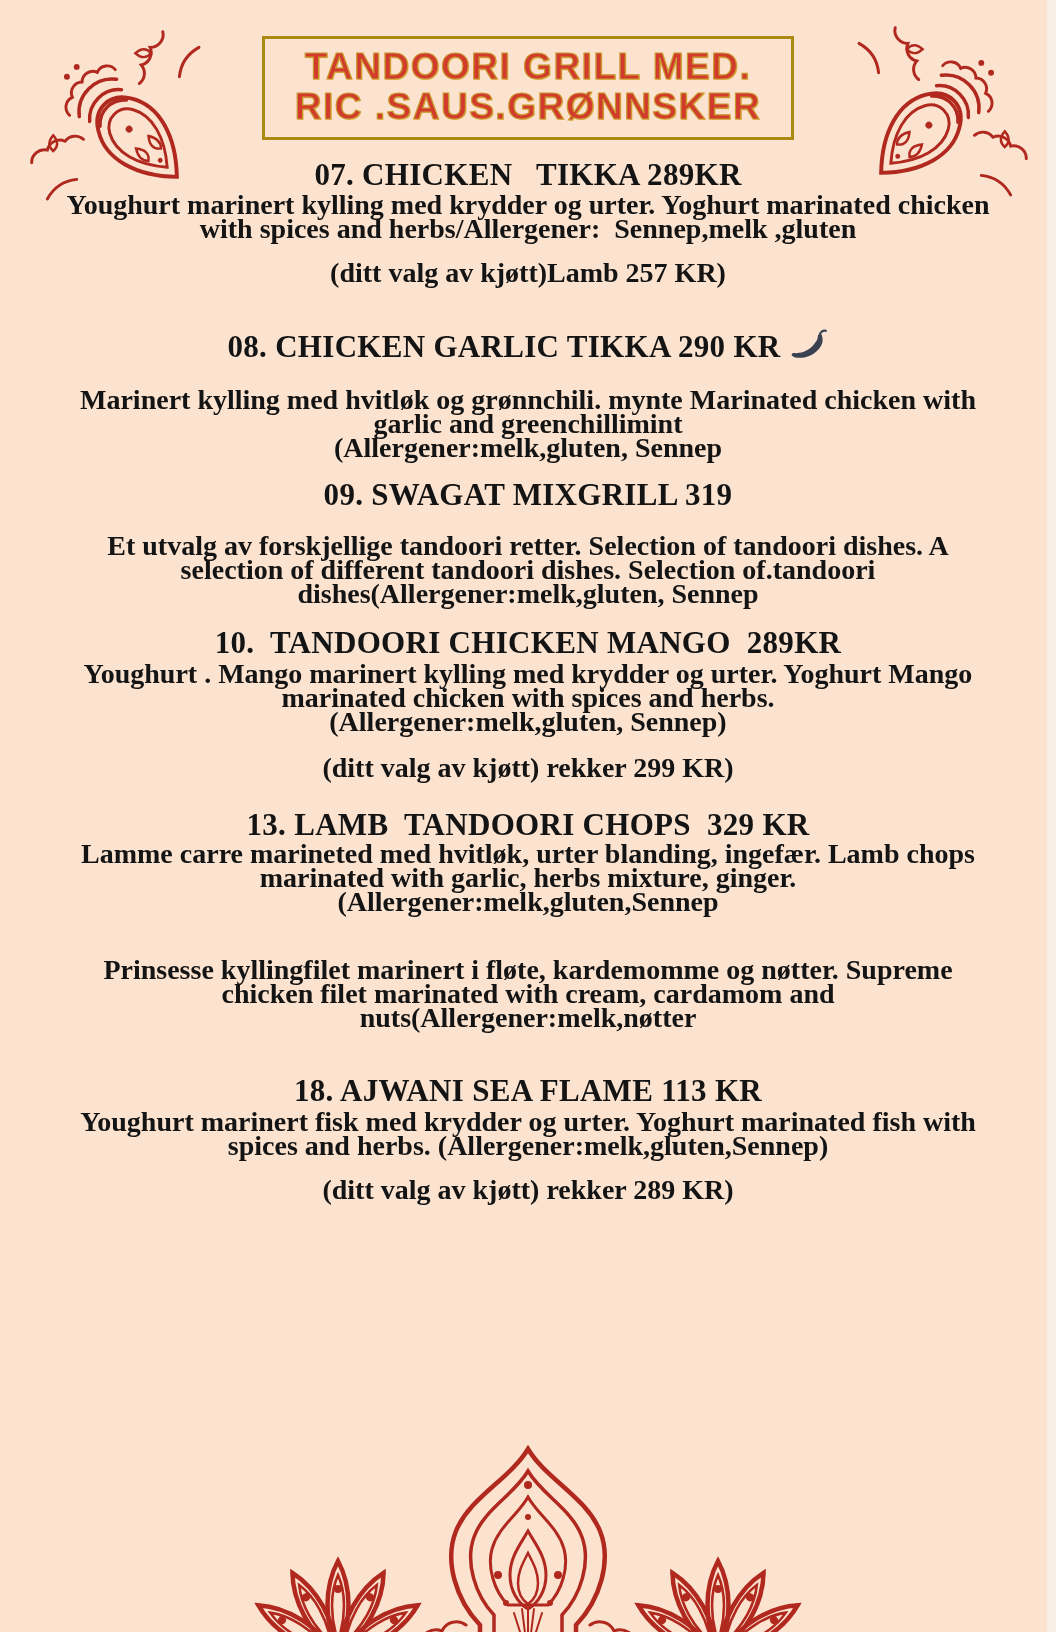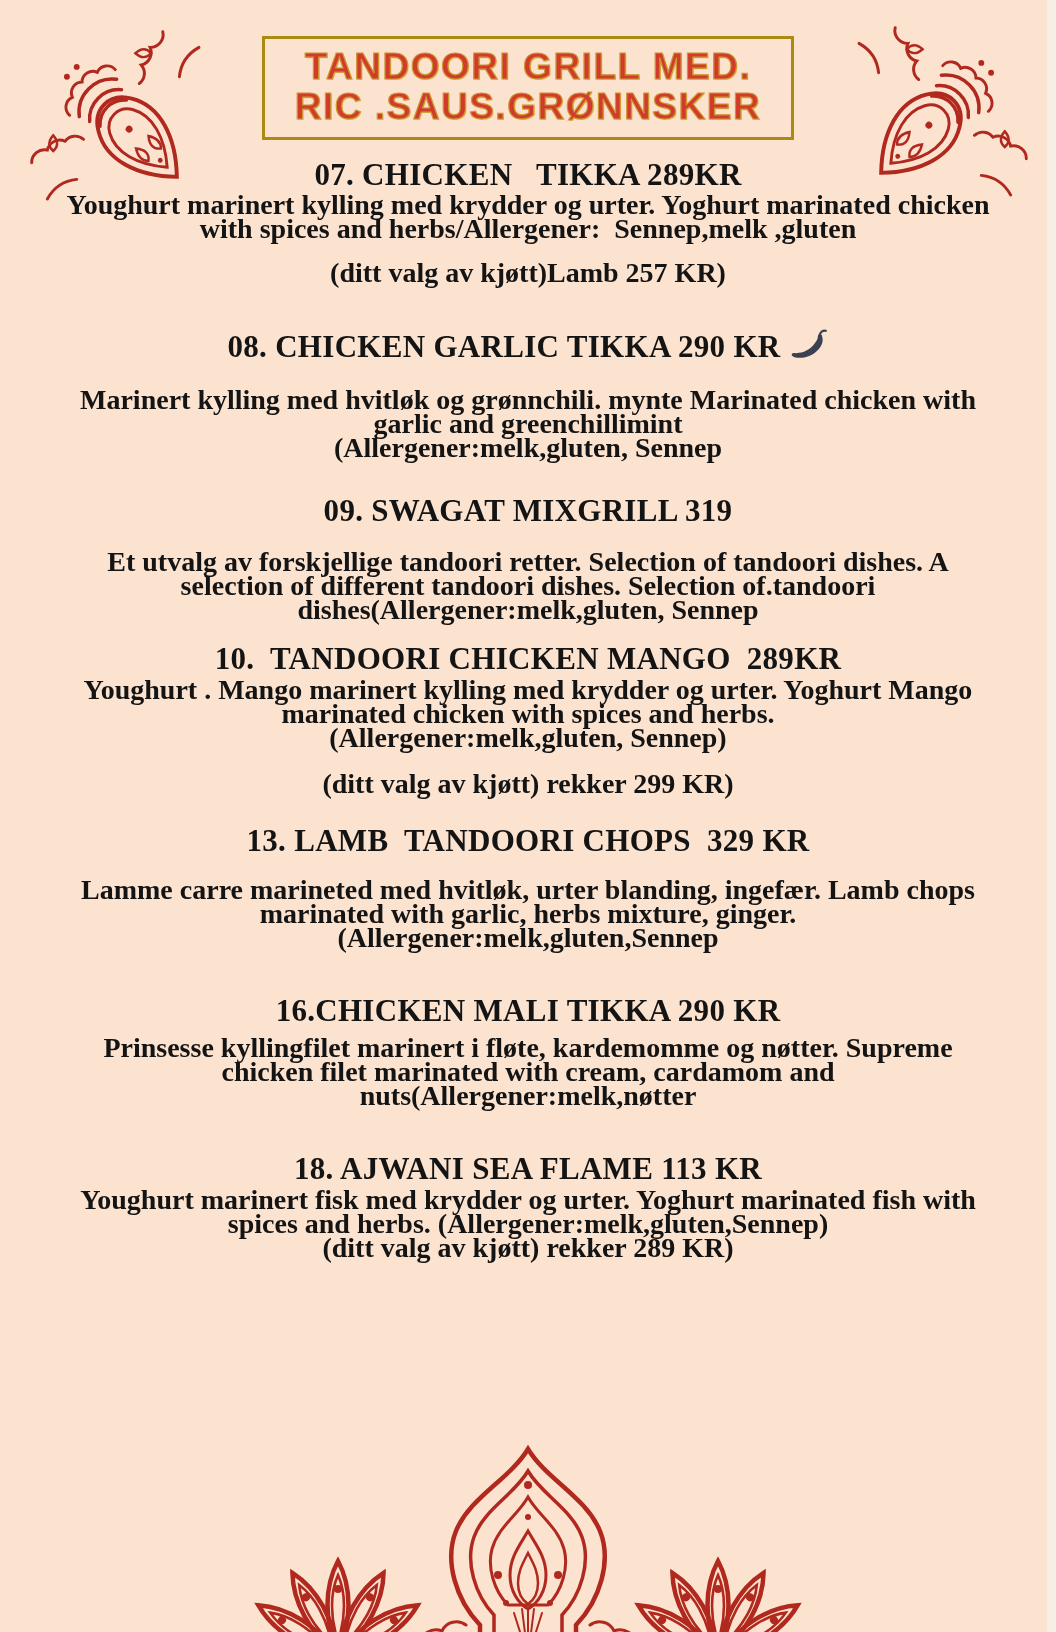--- a/index.html
+++ b/index.html
@@ -61,34 +61,34 @@
     line-height: 24px;
     white-space: pre-wrap;
   }
   .chili { display:inline-block; width:42px; height:32px; vertical-align:-4px; margin-left:6px; }
 
   .item-07 { margin-top: 18px; }
   .item-07 .item-desc { margin-top: 1px; }
   .item-07 .item-note { margin-top: 20px; }
   .item-08 { margin-top: 44px; }
   .item-08 .item-desc { margin-top: 24px; }
-  .item-09 { margin-top: 34px; }
+  .item-09 { margin-top: 18px; }
   .item-09 .item-desc { margin-top: 22px; }
   .item-10 { margin-top: 20px; }
   .item-10 .item-desc { margin-top: 2px; }
   .item-10 .item-note { margin-top: 22px; }
   .item-13 { margin-top: 28px; }
-  .item-13 .item-desc { margin-top: 20px; }
+  .item-13 .item-desc { }
   .item-15 { margin-top: 52px; }
   .item-15 .item-desc { margin-top: 24px; }
   .item-16 { margin-top: 44px; }
   .item-16 .item-desc { margin-top: 8px; }
   .item-18 { margin-top: 44px; }
   .item-18 .item-desc { margin-top: 2px; }
-  .item-18 .item-note { }
+  .item-18 .item-note { margin-top: 20px; }
 </style>
 </head>
 <body>
 
 <div class="page">
   <div class="edge-strip"></div>
 
   <svg class="corner-ornament left" viewBox="0 0 230 230">
     <g stroke="#b1291e" fill="none" stroke-width="4" stroke-linecap="round">
       <g transform="rotate(-45 115 115)">
@@ -180,21 +180,20 @@
 
     <div class="menu-item item-13">
       <div class="item-heading">13. LAMB  TANDOORI CHOPS  329 KR</div>
       <div class="item-desc">Lamme carre marineted med hvitløk, urter blanding, ingefær. Lamb chops
 marinated with garlic, herbs mixture, ginger.
 (Allergener:melk,gluten,Sennep</div>
     </div>
 
 
     <div class="menu-item item-16">
-      <div class="item-heading">16.CHICKEN MALI TIKKA 290 KR</div>
       <div class="item-desc">Prinsesse kyllingfilet marinert i fløte, kardemomme og nøtter. Supreme
 chicken filet marinated with cream, cardamom and
 nuts(Allergener:melk,nøtter</div>
     </div>
 
     <div class="menu-item item-18">
       <div class="item-heading">18. AJWANI SEA FLAME 113 KR</div>
       <div class="item-desc">Youghurt marinert fisk med krydder og urter. Yoghurt marinated fish with
 spices and herbs. (Allergener:melk,gluten,Sennep)</div>
       <div class="item-note">(ditt valg av kjøtt) rekker 289 KR)</div>

